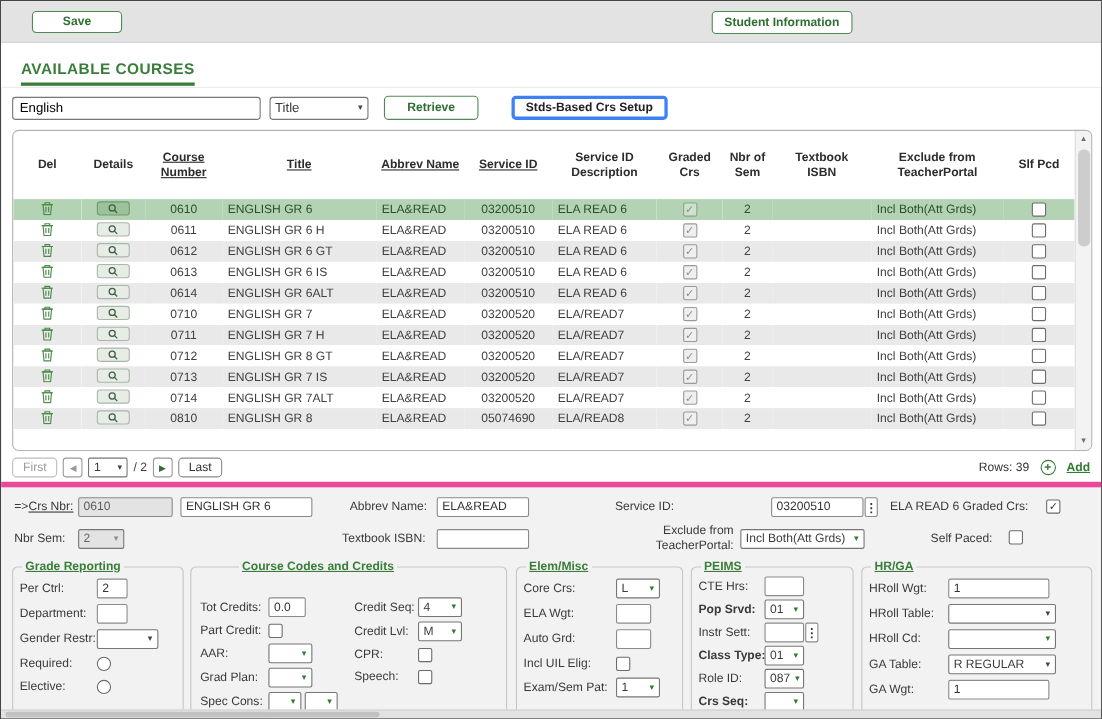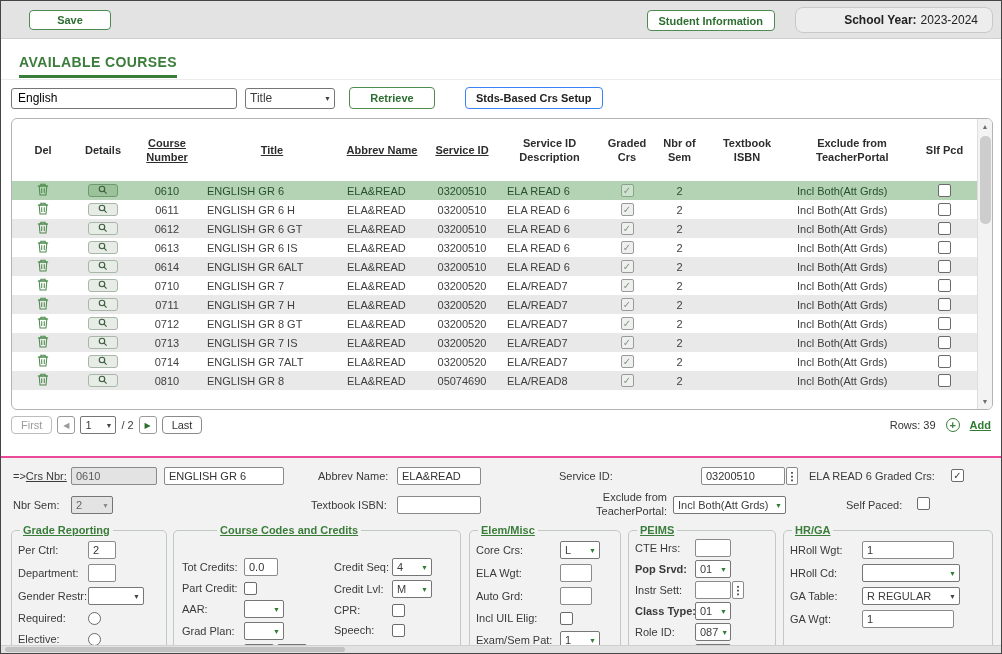--- a/index.html
+++ b/index.html
@@ -4,21 +4,21 @@
 <style>
   * { box-sizing: border-box; }
   html,body { margin:0; padding:0; background:#888; }
   body { font-family:"Liberation Sans", sans-serif; }
   .window { position:relative; width:1002px; height:654px; margin:0 auto; background:#fff; border:1px solid #454545; overflow:hidden; font-size:11px; color:#3c3c3c; }
 
   
   .topbar { position:absolute; top:0; left:0; right:0; height:38px; background:#e3e3e3; border-bottom:1px solid #cfcfcf; }
   .btn { background:#fff; border-radius:4px; font-size:11px; cursor:pointer; font-family:inherit; }
   .btn.green { border:1px solid #4f8a51; color:#2e6e31; font-weight:bold; }
-  .btn.dark { border:1px solid #3b82f6; color:#222; font-weight:600; }
+  .btn.dark { border:3px solid #3b82f6; color:#222; font-weight:600; }
   .save-btn { position:absolute; left:28px; top:9px; width:82px; height:20px; }
   .si-btn { position:absolute; right:226px; top:9px; height:21px; padding:0 11px; font-weight:600; }
   .school-year { position:absolute; right:8px; top:6px; width:198px; height:26px; background:#ededed; border:1px solid #c9c9c9; border-radius:8px; display:flex; align-items:center; justify-content:flex-end; padding-right:14px; font-size:12px; color:#222; }
   .school-year .sy-label { font-weight:bold; margin-right:4px; }
 
   
   .tabbar { position:absolute; top:38px; left:0; right:0; height:41px; background:#fff; border-bottom:1px solid #ececec; }
   .tab { position:absolute; left:18px; top:15px; color:#3a7d3a; font-weight:bold; font-size:14px; letter-spacing:.4px; padding-bottom:5px; border-bottom:3px solid #3a7d3a; cursor:pointer; }
 
   
@@ -67,21 +67,21 @@
   .pg-arrow .g-prev { color:#9a9a9a; font-size:8px; }
   .pg-arrow .g-next { color:#2f6e31; font-size:8px; }
   .pagesel { width:36px; height:18px; }
   .pg-of { color:#3c3c3c; }
   .pager-right { margin-left:auto; display:flex; align-items:center; gap:10px; }
   .rows-count { color:#333; }
   .plus-icon { width:14px; height:14px; border:1px solid #3a7d3a; border-radius:50%; color:#3a7d3a; display:inline-flex; align-items:center; justify-content:center; font-size:11px; line-height:1; cursor:pointer; font-weight:bold; }
   .add-link { color:#2f7d33; font-weight:bold; text-decoration:underline; cursor:pointer; }
 
   
-  .detail { position:absolute; top:437px; left:0; right:0; bottom:8px; background:#f2f2f2; border-top:2px solid #ec4899;margin-top:18px; }
+  .detail { position:absolute; top:437px; left:0; right:0; bottom:8px; background:#f2f2f2; border-top:5px solid #ec4899; }
   .abs { position:absolute; }
   .dlab { font-size:11px; color:#3a3a3a; white-space:nowrap; }
   .dlab.u { text-decoration:underline; }
   .in { height:18px; border:1px solid #8a8a8a; border-radius:2px; background:#fff; font-size:11px; padding:0 4px; color:#333; font-family:inherit; }
   .in.ro { background:#e3e3e3; color:#5a5a5a; }
   .dots { width:12px; height:18px; background:#fff; border:1px solid #8a8a8a; border-radius:2px; display:inline-flex; align-items:center; justify-content:center; font-size:11px; font-weight:bold; color:#333; margin-left:1px; cursor:pointer; }
   .inline { display:inline-flex; align-items:center; }
 
   .p-crslab { left:12px; top:12px; }
   .p-crsro { left:70px; top:9px; width:86px; }
@@ -109,21 +109,21 @@
   legend { font-size:11px; font-weight:bold; color:#3a7d3a; text-decoration:underline; padding:0 3px; margin-left:2px; }
   .frow { display:flex; align-items:center; margin:5px 0; min-height:16px; }
   .lab { color:#3a3a3a; flex-shrink:0; white-space:nowrap; }
   .lab.b { font-weight:bold; }
   .fs-gr { left:10px; width:156px; }
   .fs-gr .lab { width:70px; }
   .fs-cc { left:172px; width:288px;padding-left:41px; }
   .fs-cc .col { position:absolute; top:18px; }
   .fs-cc .c1 { left:8px; width:148px; }
   .fs-cc .c1 .lab { width:62px; }
-  .fs-cc .c2 { left:160px; width:124px; }
+  .fs-cc .c2 { left:148px; width:124px; }
   .fs-cc .c2 .lab { width:58px; }
   .fs-cc .frow { margin:4px 0; }
   .fs-em { left:468px; width:152px; }
   .fs-em .lab { width:84px; }
   .fs-pe { left:627px; width:148px; }
   .fs-pe .lab { width:60px; }
   .fs-pe .frow { margin:3px 0; }
   .fs-hr { left:782px; width:210px; }
   .fs-hr .lab { width:72px; }
   .w28 { width:28px; } .w32 { width:32px; } .w30 { width:30px; } .w34 { width:34px; } .w36 { width:36px; }
@@ -135,24 +135,20 @@
   .hthumb { position:absolute; left:4px; top:1px; height:5px; width:340px; background:#c2c2c2; border-radius:3px; }
 </style>
 </head>
 <body>
 
 <div class="window">
 
   <div class="topbar">
     <button class="btn green save-btn">Save</button>
     <button class="btn green si-btn">Student Information</button>
-    <div class="school-year">
-      <span class="sy-label">School Year:</span>
-      <span class="sy-value">2023-2024</span>
-    </div>
   </div>
 
   <div class="tabbar">
     <div class="tab">AVAILABLE COURSES</div>
   </div>
 
   <div class="searchrow">
     <input class="search-input" value="English" style="">
     <div class="sel searchsel">
       <span>Title</span>
@@ -699,20 +695,27 @@
         </div>
       </fieldset>
 
       <fieldset class="fs-hr">
         <legend>HR/GA</legend>
         <div class="frow">
             <span class="lab">HRoll Wgt:</span>
             <input class="in w92" value="1" style="">
           </div>
         <div class="frow">
+            <span class="lab">HRoll Table:</span>
+          <div class="sel w98">
+              <span></span>
+              <span class="arr dark">▼</span>
+            </div>
+        </div>
+        <div class="frow">
             <span class="lab">HRoll Cd:</span>
           <div class="sel w98">
               <span></span>
               <span class="arr green">▼</span>
             </div>
         </div>
         <div class="frow">
             <span class="lab">GA Table:</span>
           <div class="sel w98">
               <span>R REGULAR</span>

